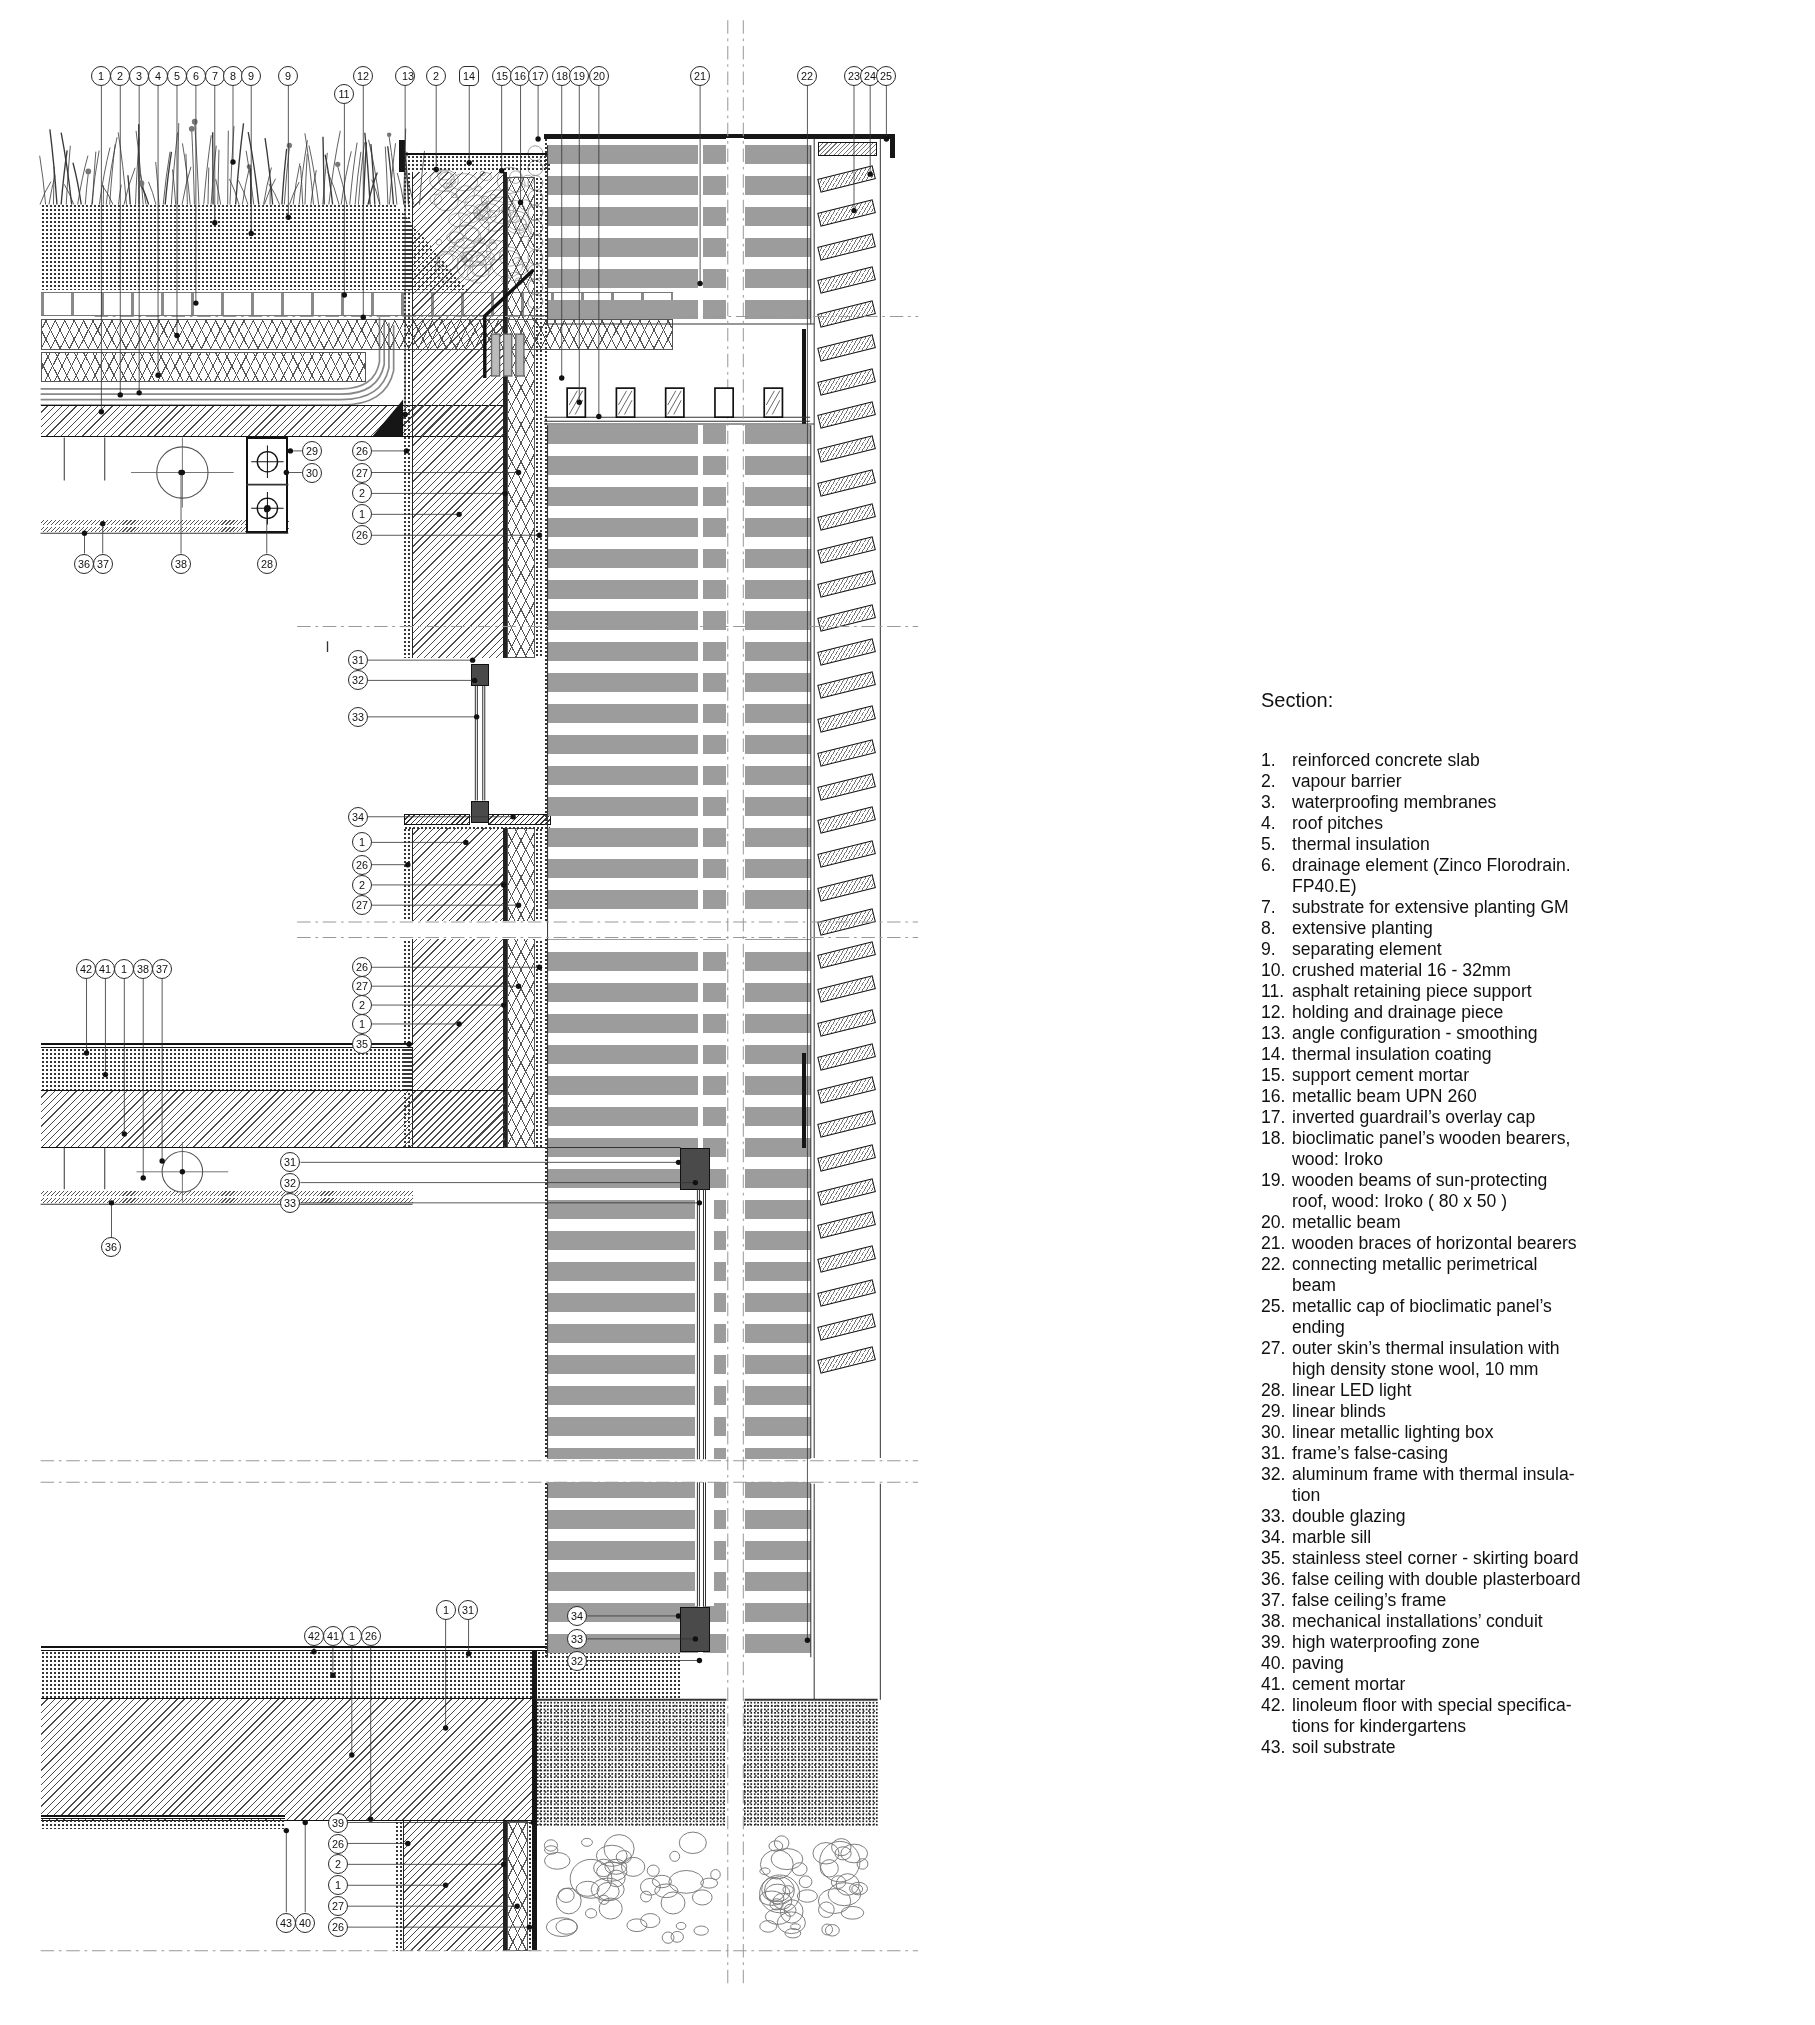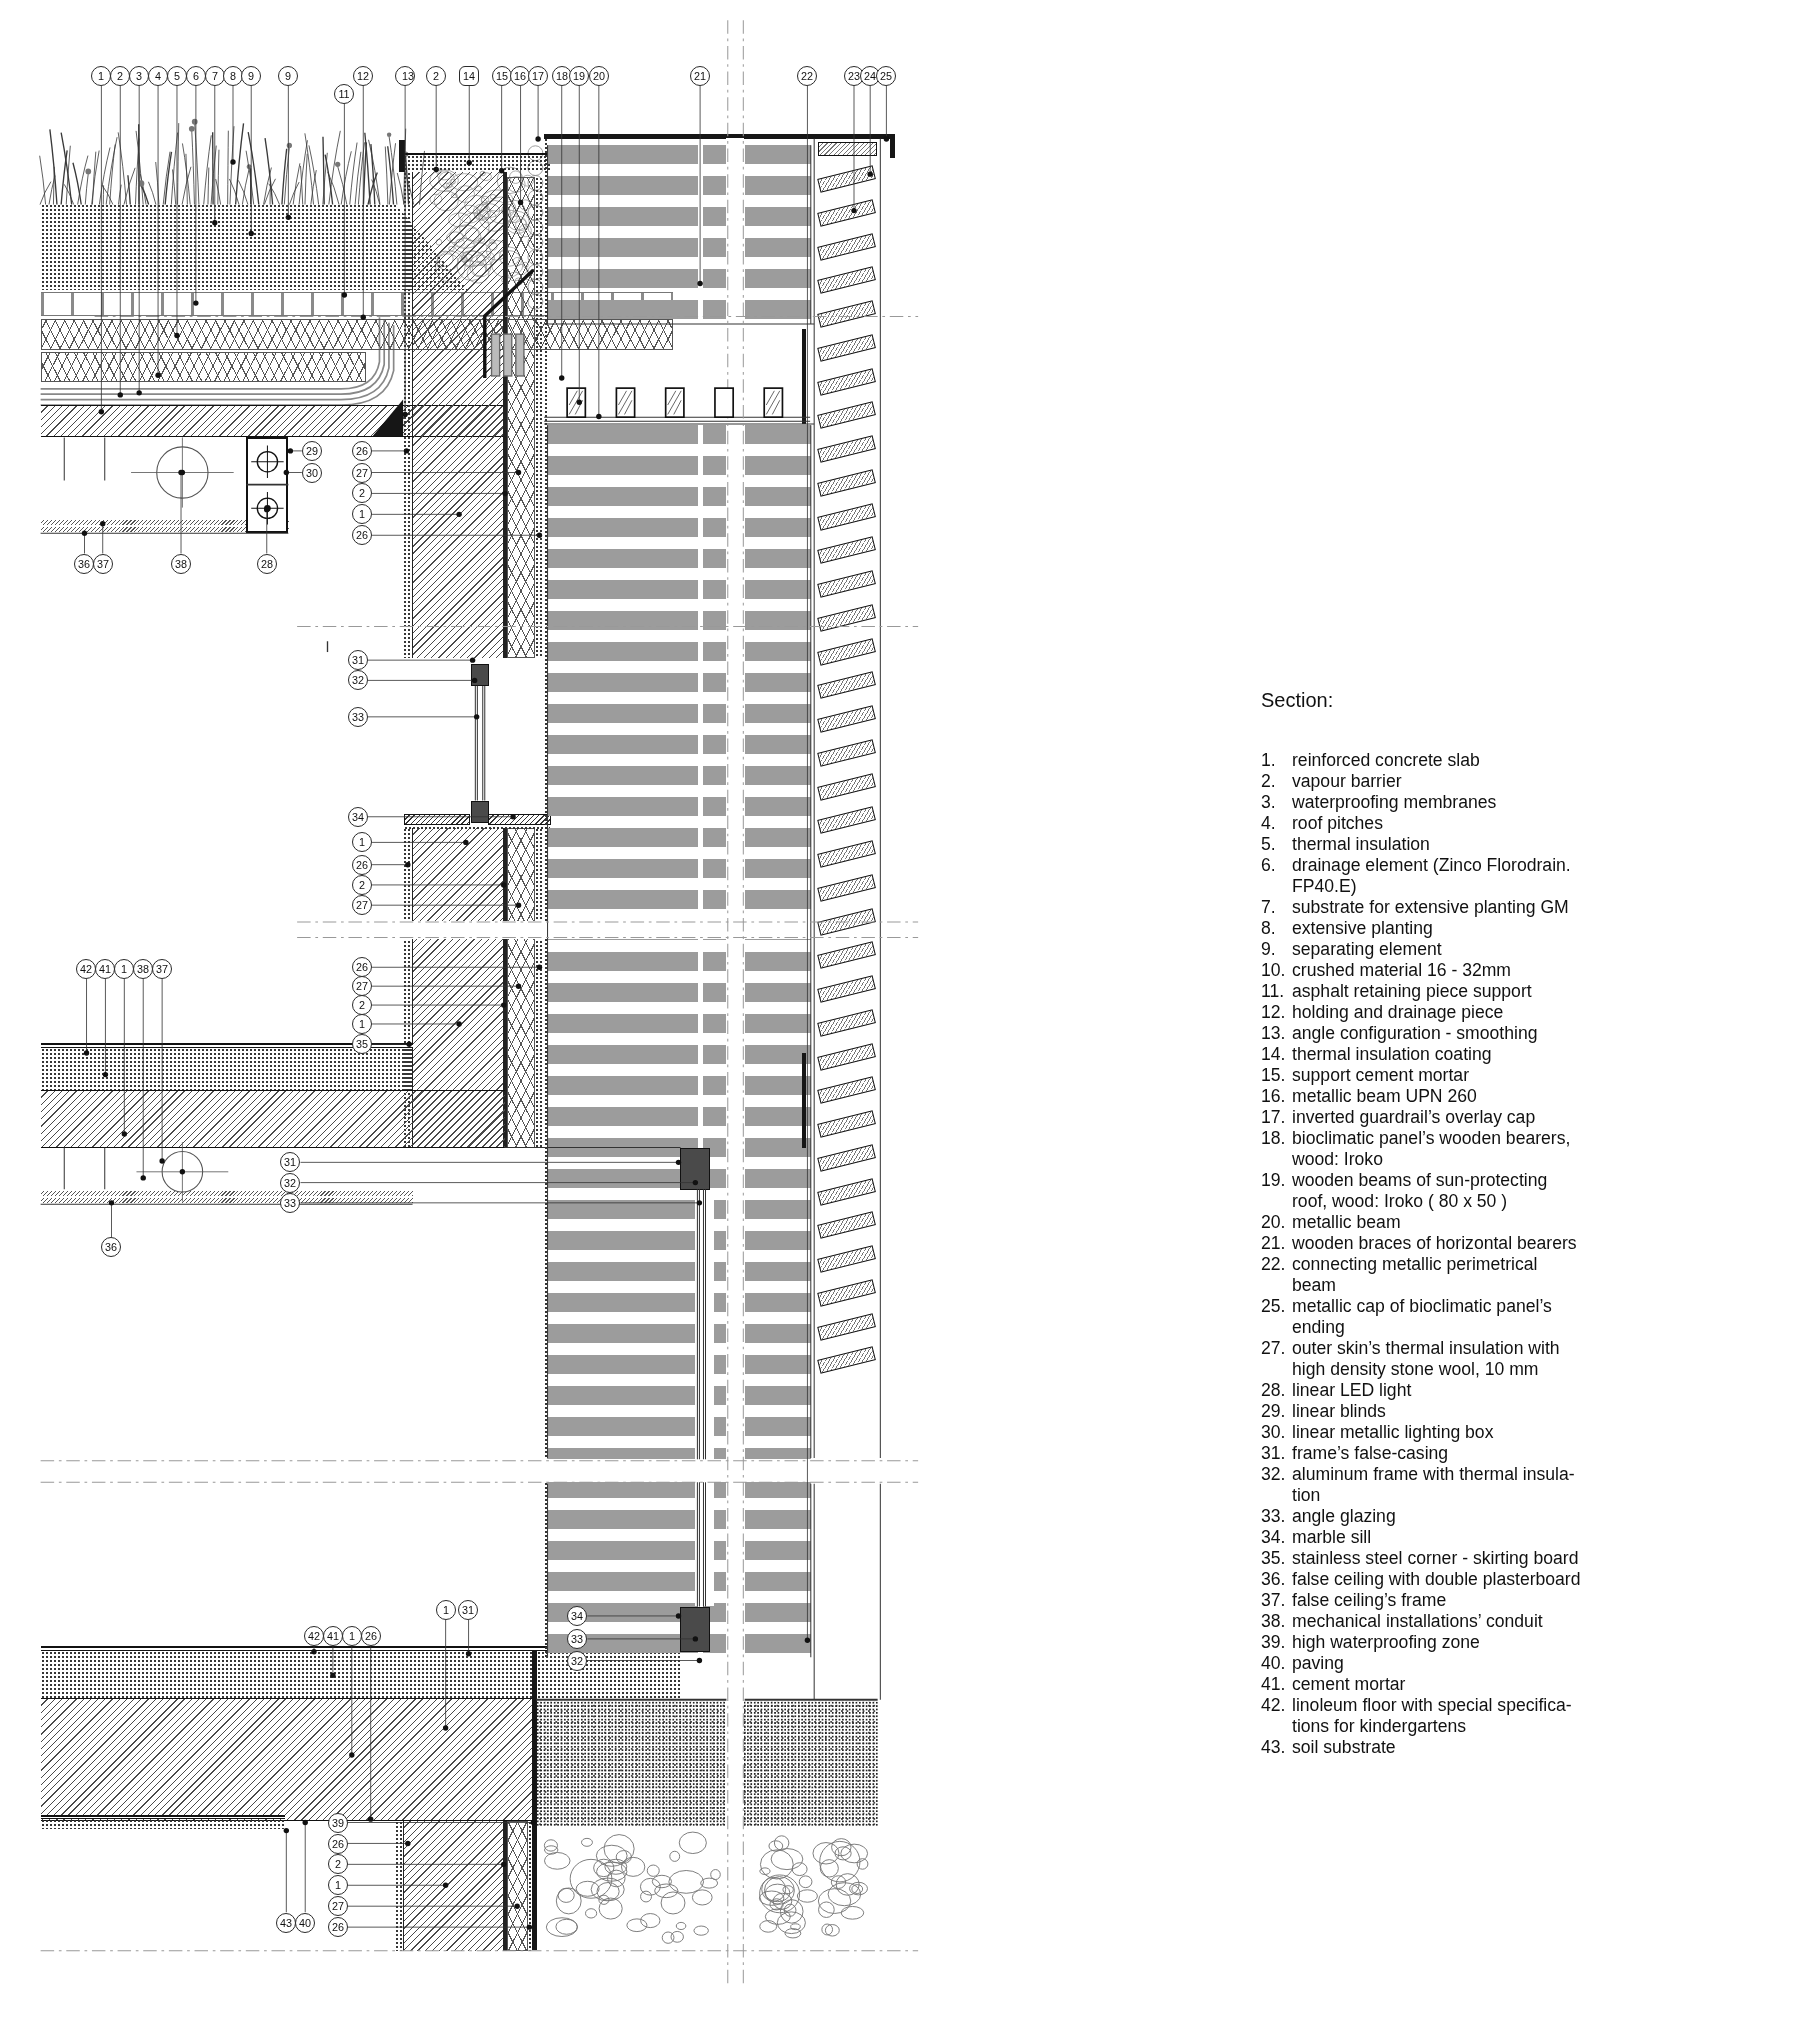--- a/index.html
+++ b/index.html
@@ -786,21 +786,21 @@
           <span class="leg-n">31.</span>
           <span class="leg-t">frame’s false-casing</span>
         </div>
         <div class="leg-item">
           <span class="leg-n">32.</span>
           <span class="leg-t">aluminum frame with thermal insula-
 tion</span>
         </div>
         <div class="leg-item">
           <span class="leg-n">33.</span>
-          <span class="leg-t">angle glazing</span>
+          <span class="leg-t">double glazing</span>
         </div>
         <div class="leg-item">
           <span class="leg-n">34.</span>
           <span class="leg-t">marble sill</span>
         </div>
         <div class="leg-item">
           <span class="leg-n">35.</span>
           <span class="leg-t">stainless steel corner - skirting board</span>
         </div>
         <div class="leg-item">

